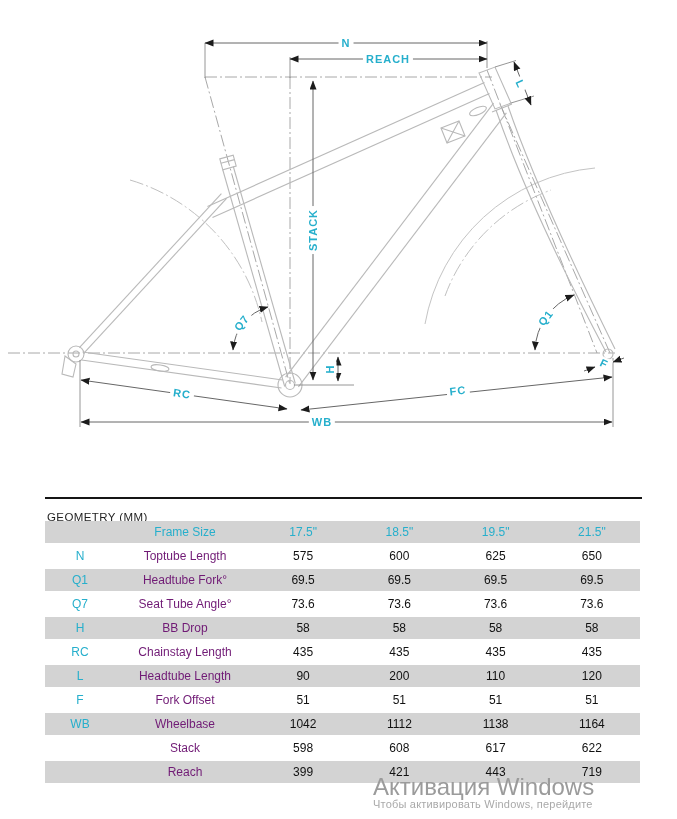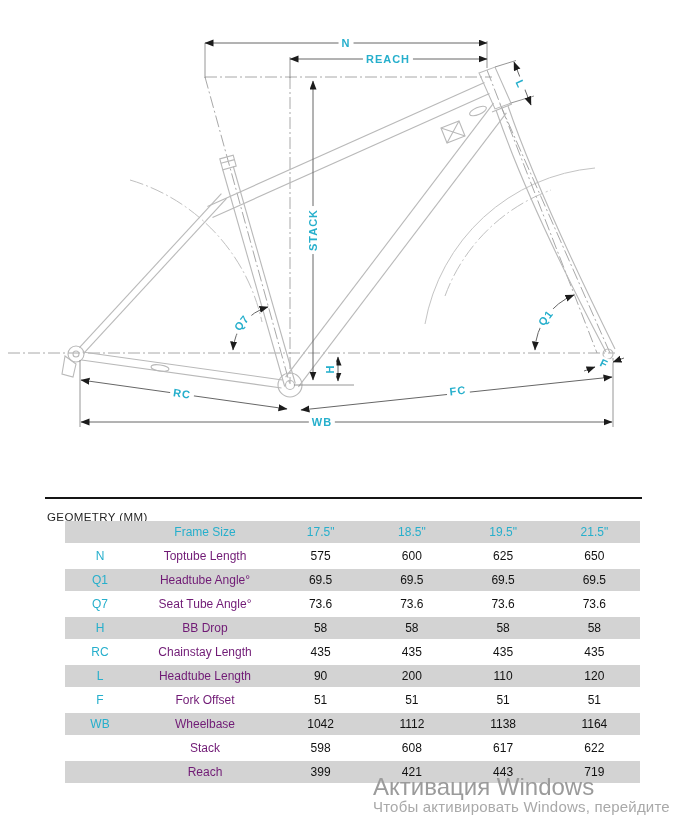--- a/index.html
+++ b/index.html
@@ -14,30 +14,30 @@
   .r65 {transform:translate(-50%,-50%) rotate(65deg);}
   .r25 {transform:translate(-50%,-50%) rotate(25deg);}
   .rm90{transform:translate(-50%,-50%) rotate(-90deg);}
   .rm52{transform:translate(-50%,-50%) rotate(-52deg);}
   .rm6 {transform:translate(-50%,-50%) rotate(-6.5deg);}
   .r8  {transform:translate(-50%,-50%) rotate(8deg);}
   
   .geo-title{position:absolute;left:47px;top:468px;font-size:11.5px;letter-spacing:.4px;color:#1f1f1f;margin-top:43px;}
   .geo-rule{position:absolute;left:45px;top:497px;width:597px;height:2px;background:#151515;}
   .geo-table{position:absolute;left:45px;top:521px;width:595px;font-size:12px;color:#111;}
-  .g-row{display:flex;height:22px;line-height:22px;margin-bottom:2px;background:#fff;margin-left:20px;}
+  .g-row{display:flex;height:22px;line-height:22px;margin-bottom:2px;background:#fff;}
   .g-row.gray{background:#d3d3d3;}
   .g-head{background:#d3d3d3;color:#26afcc;}
   .c-code{width:70px;text-align:center;color:#26afcc;flex:none;}
   .c-name{width:140px;text-align:center;color:#701a75;flex:none;}
   .g-head .c-name{color:#26afcc;}
   .c-val{flex:1;text-align:center;}
   
   .wm1{position:absolute;left:373px;top:773px;font-size:24px;color:#9b9b9b;white-space:nowrap;}
-  .wm2{position:absolute;left:373px;top:798px;font-size:15px;color:#a9a9a9;letter-spacing:.2px;white-space:nowrap;}
+  .wm2{position:absolute;left:373px;top:798px;font-size:11px;color:#a9a9a9;letter-spacing:.2px;white-space:nowrap;}
 </style>
 </head>
 <body>
 
 <div class="page">
 
   <div class="diagram">
     <svg width="677" height="460" viewBox="0 0 677 460">
       <defs>
         <marker id="arr" orient="auto-start-reverse" markerWidth="10" markerHeight="8" refX="8.5" refY="3.5">
@@ -161,21 +161,21 @@
     <div class="g-row">
       <div class="c-code">N</div>
       <div class="c-name">Toptube Length</div>
       <div class="c-val">575</div>
       <div class="c-val">600</div>
       <div class="c-val">625</div>
       <div class="c-val">650</div>
     </div>
     <div class="g-row gray">
       <div class="c-code">Q1</div>
-      <div class="c-name">Headtube Angle°</div>
+      <div class="c-name">Headtube Fork°</div>
       <div class="c-val">69.5</div>
       <div class="c-val">69.5</div>
       <div class="c-val">69.5</div>
       <div class="c-val">69.5</div>
     </div>
     <div class="g-row">
       <div class="c-code">Q7</div>
       <div class="c-name">Seat Tube Angle°</div>
       <div class="c-val">73.6</div>
       <div class="c-val">73.6</div>

